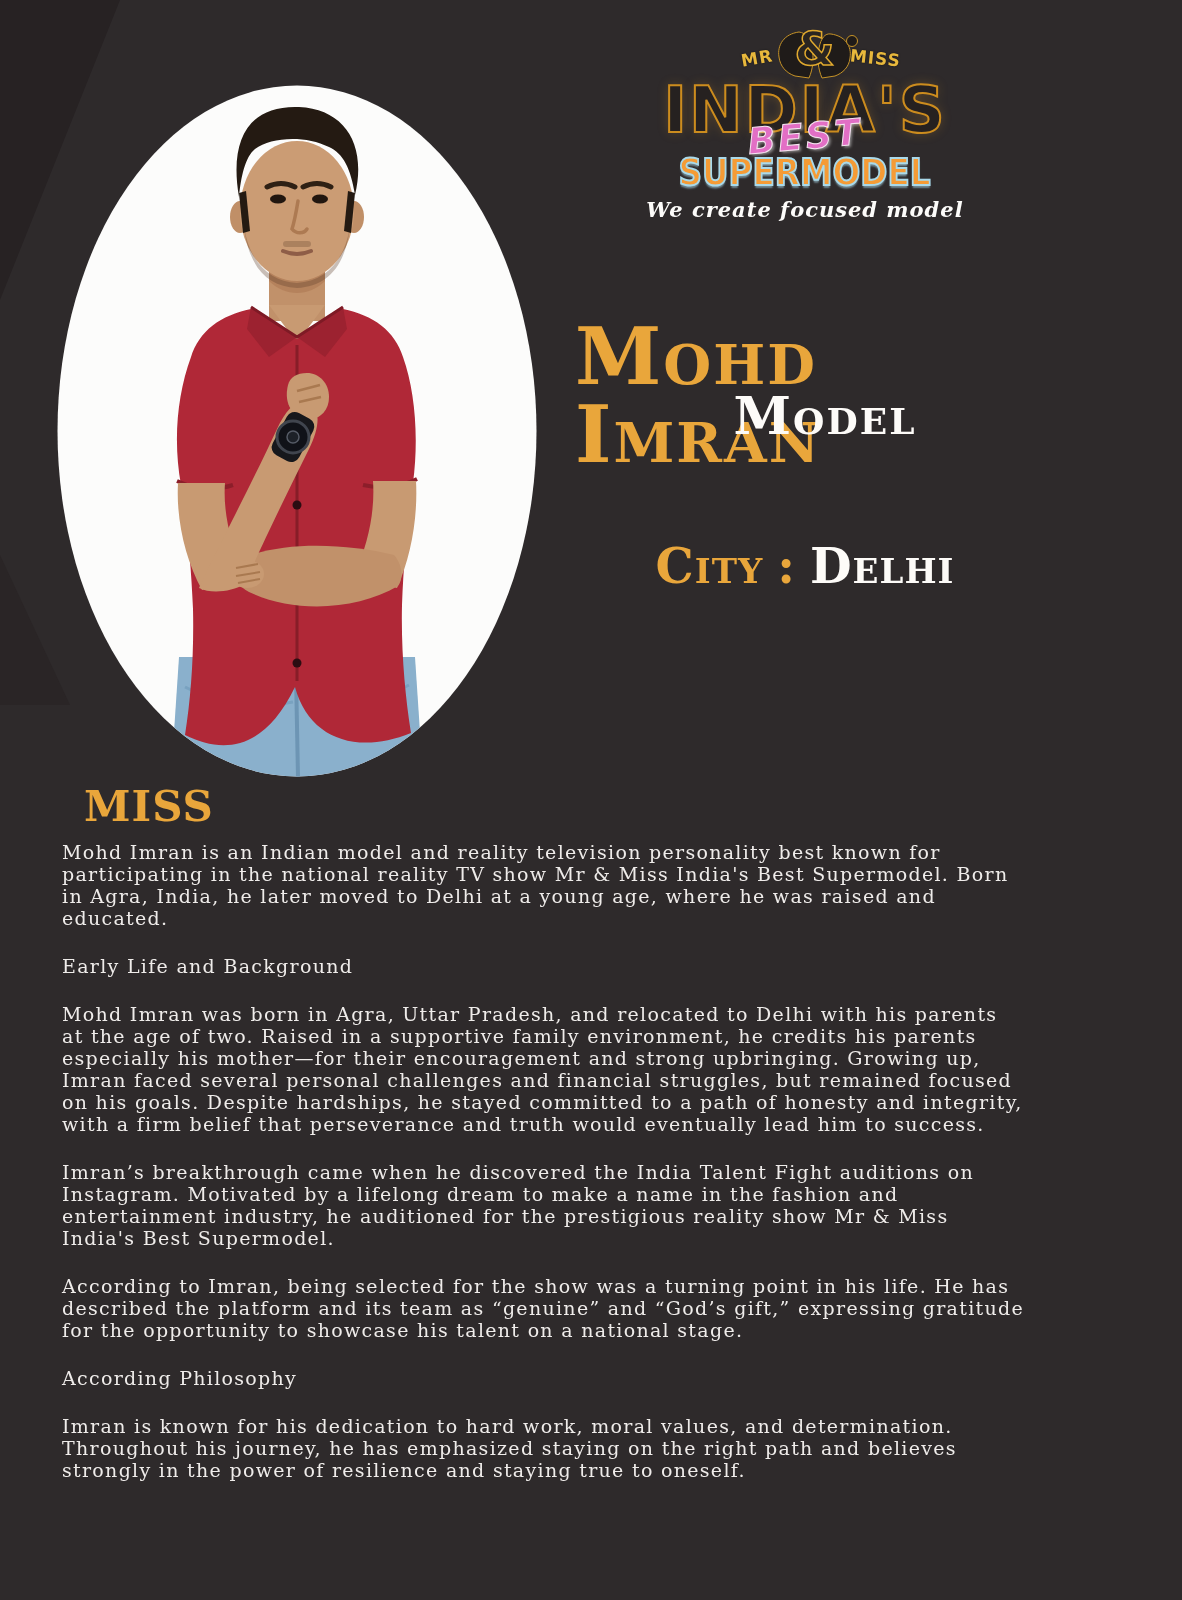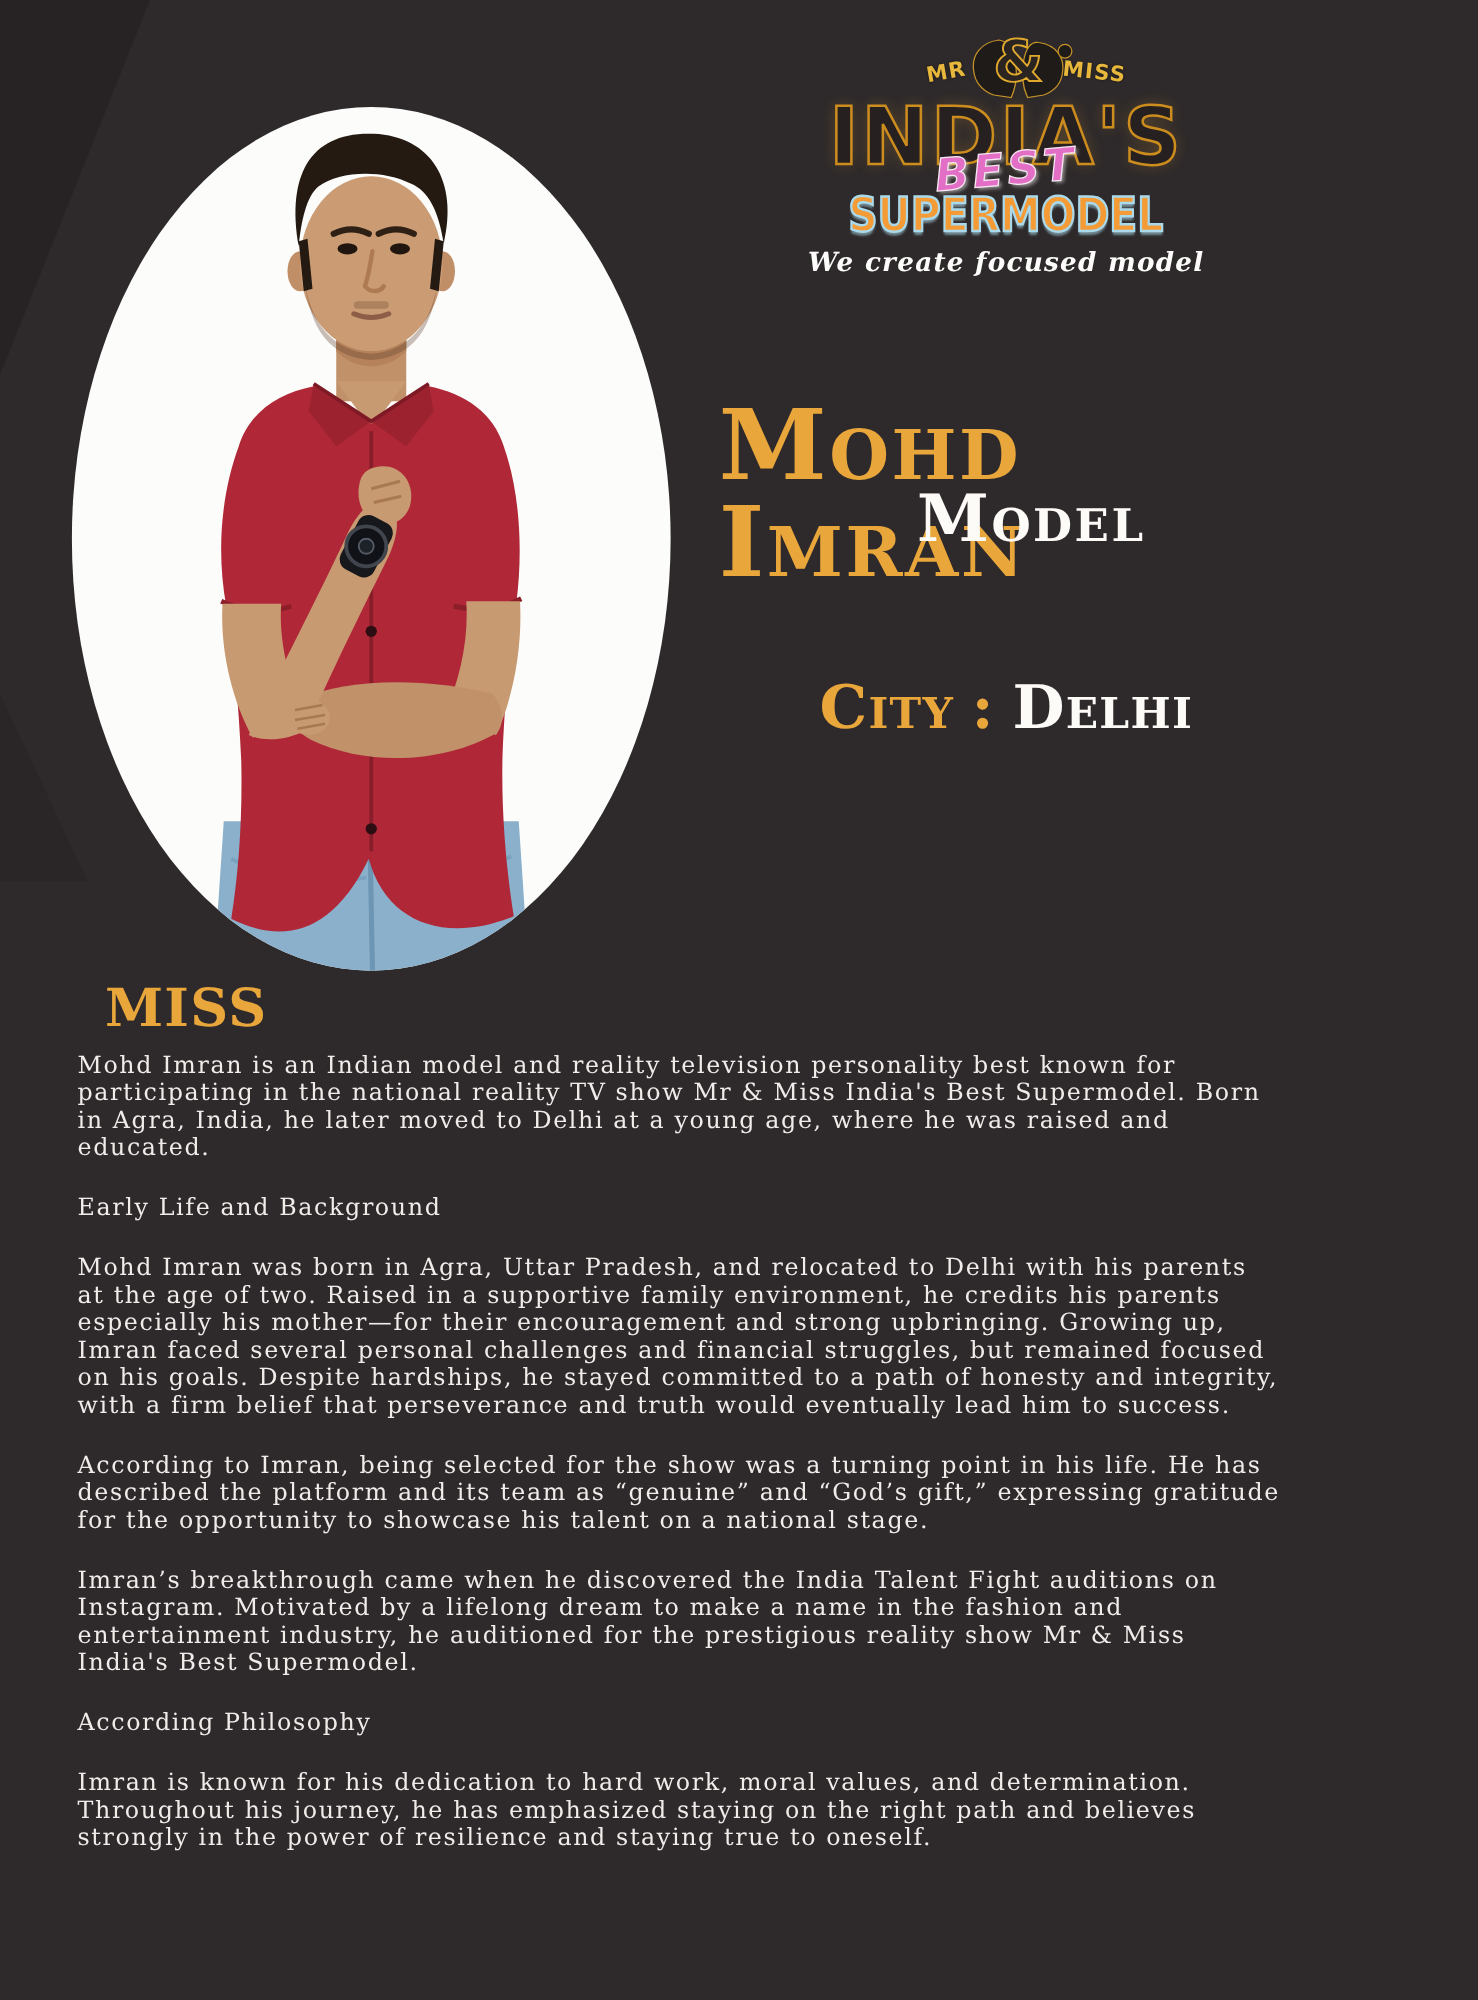--- a/index.html
+++ b/index.html
@@ -210,24 +210,24 @@
 participating in the national reality TV show Mr &amp; Miss India's Best Supermodel. Born
 in Agra, India, he later moved to Delhi at a young age, where he was raised and
 educated.</p>
   <h3>Early Life and Background</h3>
   <p>Mohd Imran was born in Agra, Uttar Pradesh, and relocated to Delhi with his parents
 at the age of two. Raised in a supportive family environment, he credits his parents
 especially his mother—for their encouragement and strong upbringing. Growing up,
 Imran faced several personal challenges and financial struggles, but remained focused
 on his goals. Despite hardships, he stayed committed to a path of honesty and integrity,
 with a firm belief that perseverance and truth would eventually lead him to success.</p>
-  <p>According to Imran, being selected for the show was a turning point in his life. He has
-described the platform and its team as “genuine” and “God’s gift,” expressing gratitude
-for the opportunity to showcase his talent on a national stage.</p>
   <p>Imran’s breakthrough came when he discovered the India Talent Fight auditions on
 Instagram. Motivated by a lifelong dream to make a name in the fashion and
 entertainment industry, he auditioned for the prestigious reality show Mr &amp; Miss
 India's Best Supermodel.</p>
+  <p>According to Imran, being selected for the show was a turning point in his life. He has
+described the platform and its team as “genuine” and “God’s gift,” expressing gratitude
+for the opportunity to showcase his talent on a national stage.</p>
   <h3>According Philosophy</h3>
   <p>Imran is known for his dedication to hard work, moral values, and determination.
 Throughout his journey, he has emphasized staying on the right path and believes
 strongly in the power of resilience and staying true to oneself.</p>
 </div>
 
 </body></html>

